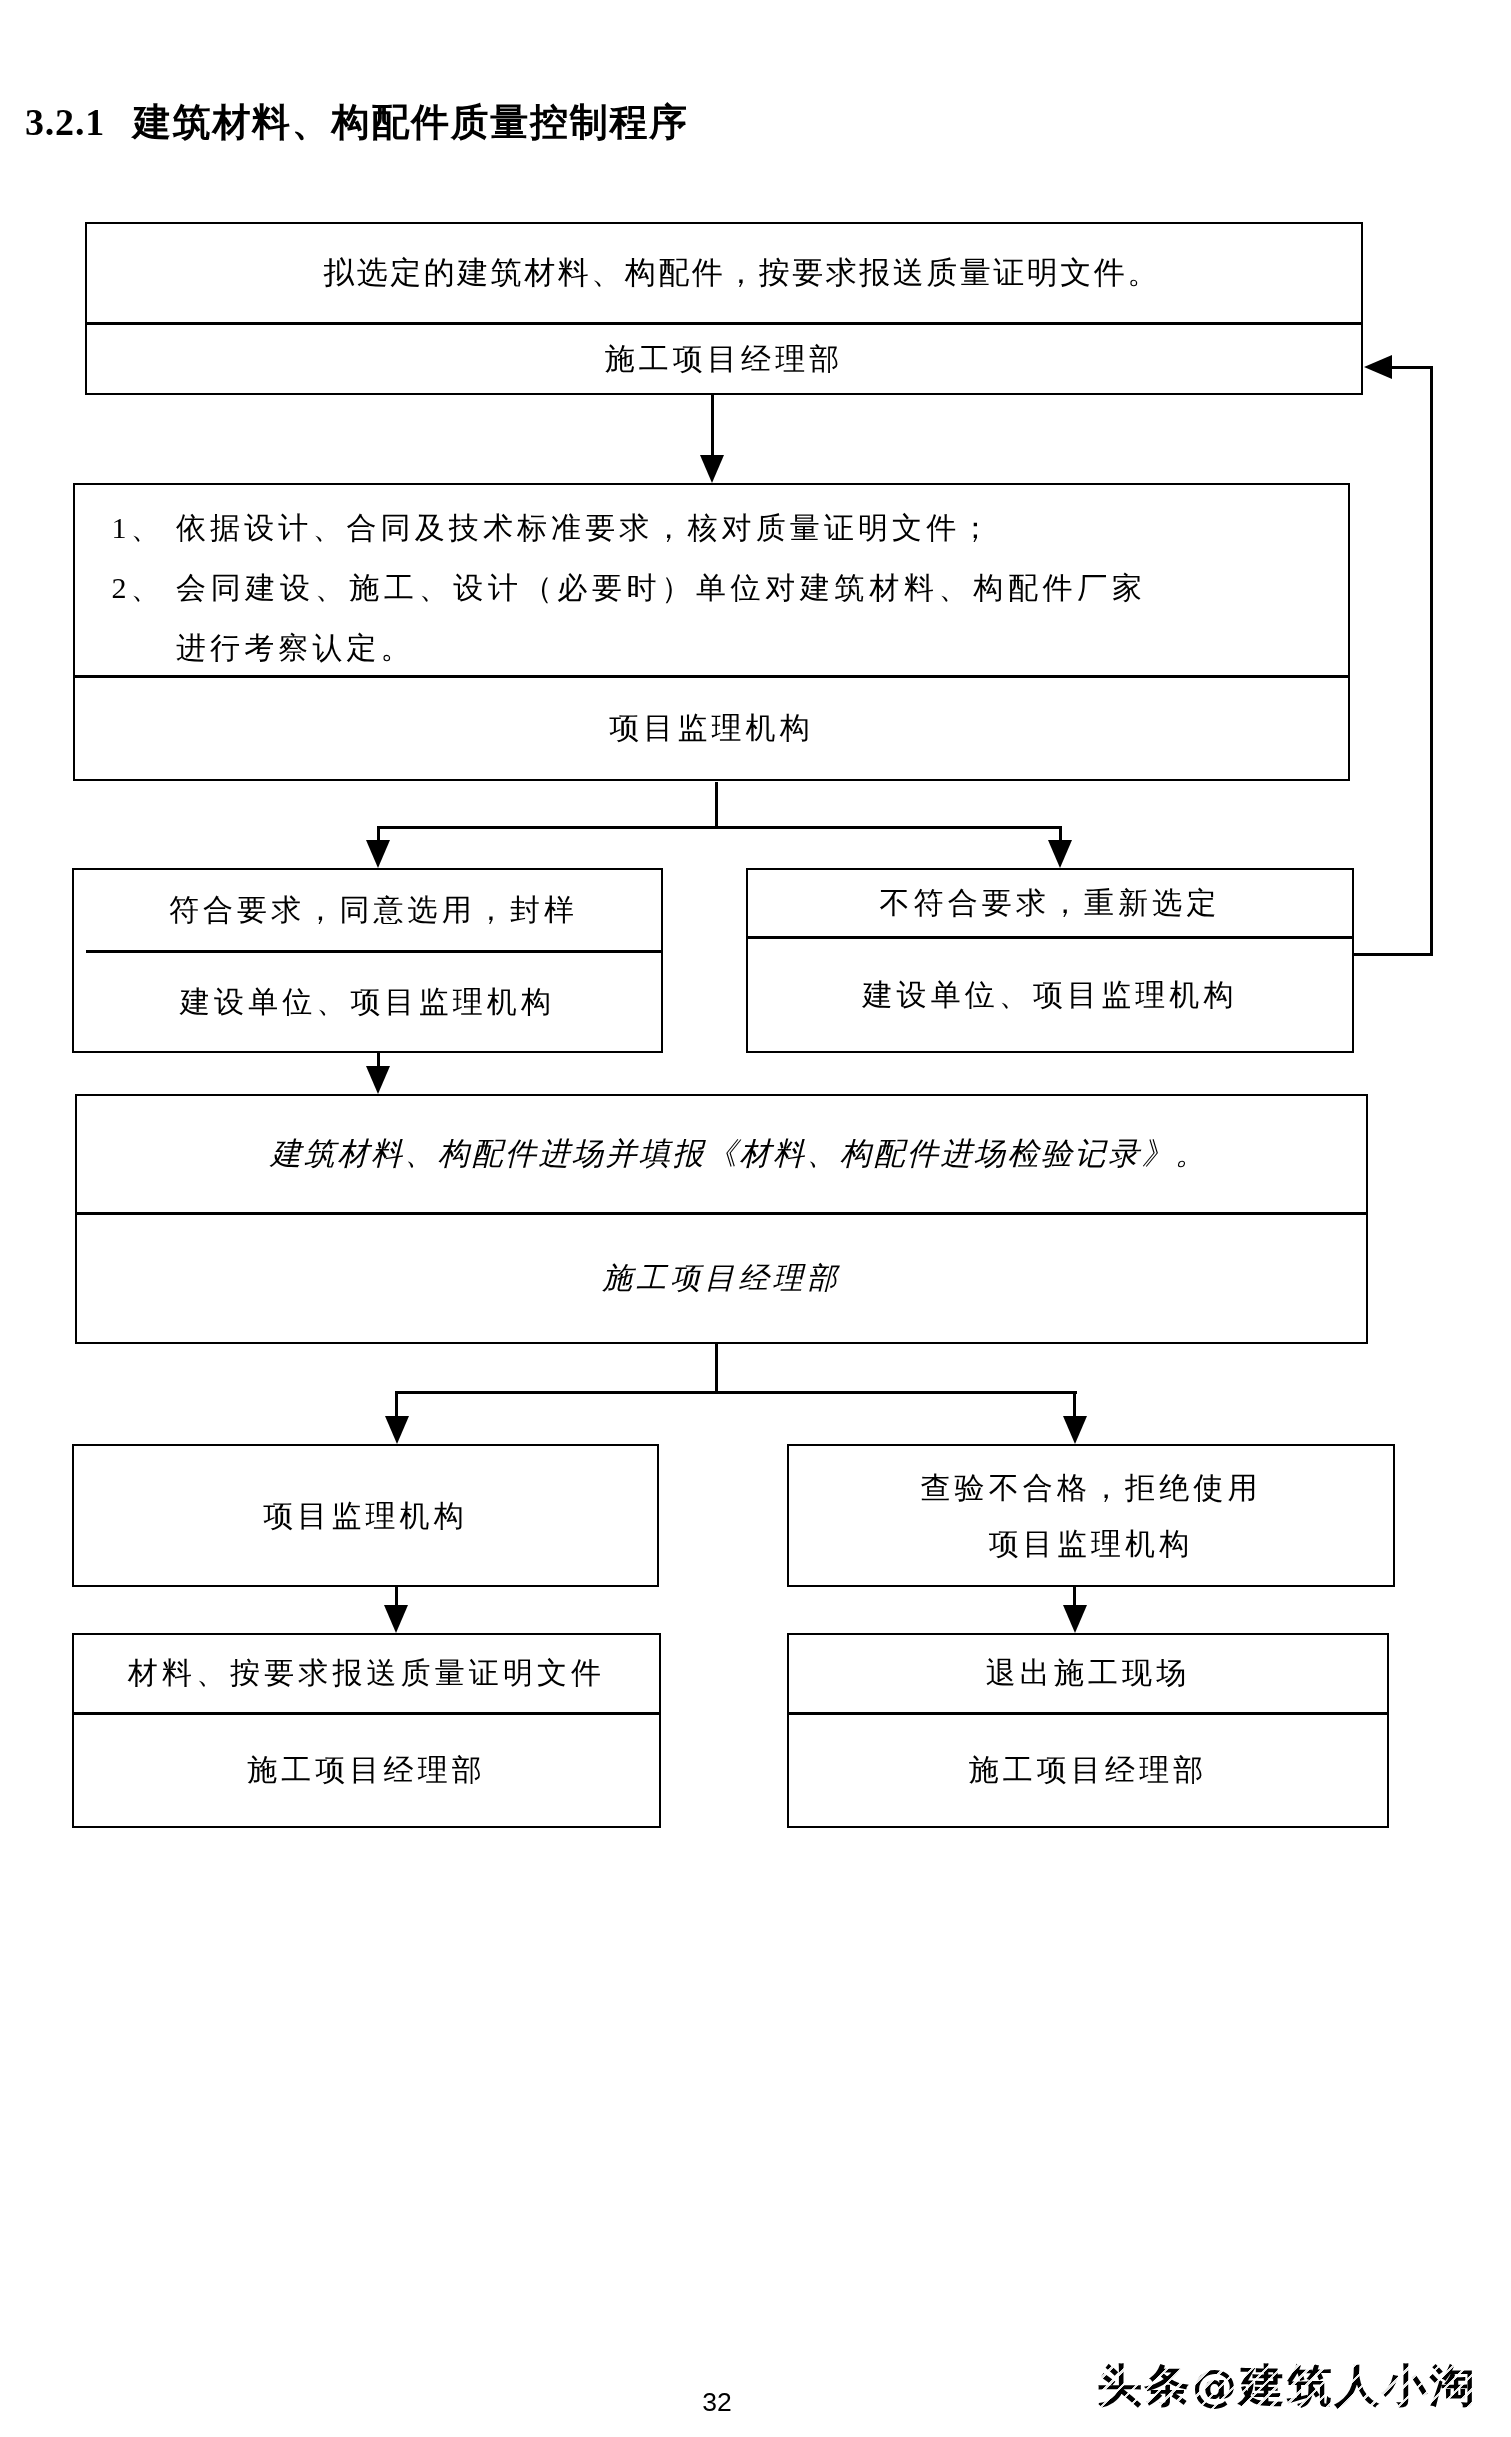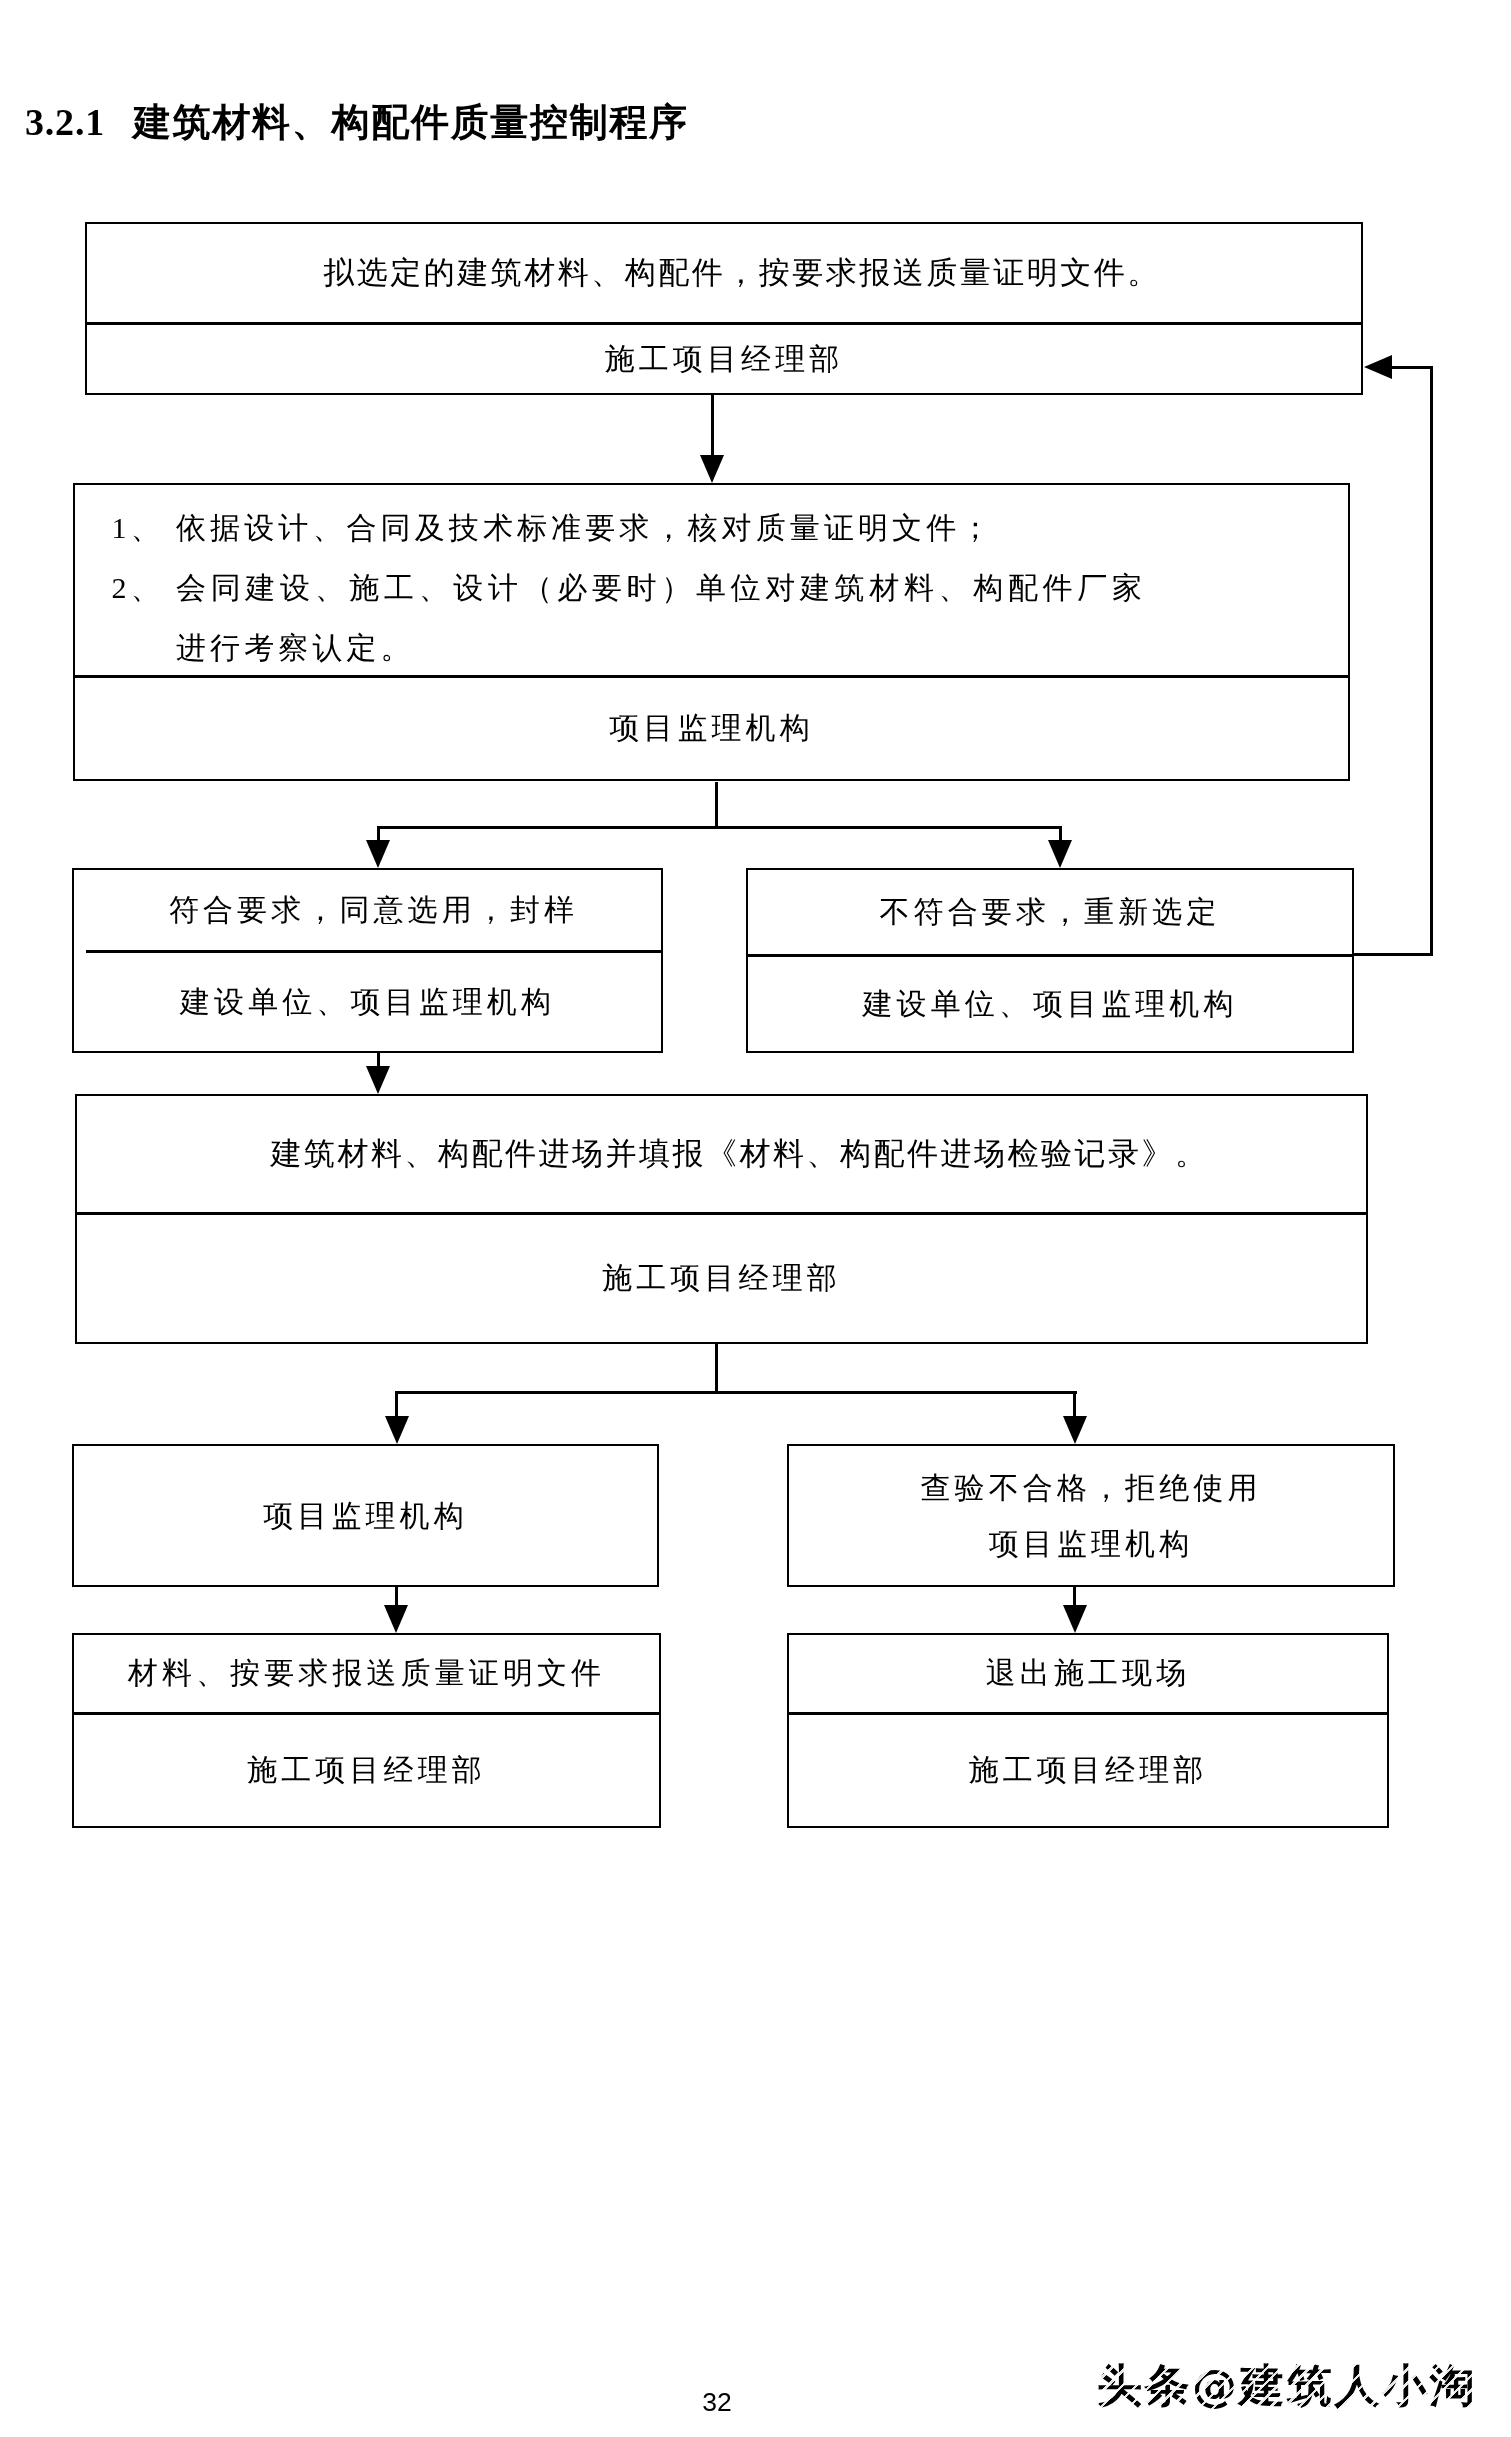--- a/index.html
+++ b/index.html
@@ -113,25 +113,25 @@
     </div>
     <div class="row grow">项目监理机构</div>
   </div>
 
   <div class="fbox" style="left:72px;top:868px;width:591px;height:185px;">
     <div class="row top" style="height:83px;margin-left:12px;">符合要求，同意选用，封样</div>
     <div class="row grow">建设单位、项目监理机构</div>
   </div>
 
   <div class="fbox" style="left:746px;top:868px;width:608px;height:185px;">
-    <div class="row top" style="height:87px;">不符合要求，重新选定</div>
+    <div class="row top" style="height:69px;">不符合要求，重新选定</div>
     <div class="row grow">建设单位、项目监理机构</div>
   </div>
 
-  <div class="fbox" style="left:75px;top:1094px;width:1293px;height:250px;">
+  <div class="fbox" style="left:75px;top:1094px;width:1293px;height:250px;font-style:italic;">
     <div class="row top long" style="height:119px;">建筑材料、构配件进场并填报《材料、构配件进场检验记录》。</div>
     <div class="row grow">施工项目经理部</div>
   </div>
 
   <div class="fbox" style="left:72px;top:1444px;width:587px;height:143px;">
     <div class="twolines">
       <span>项目监理机构</span>
     </div>
   </div>
 

